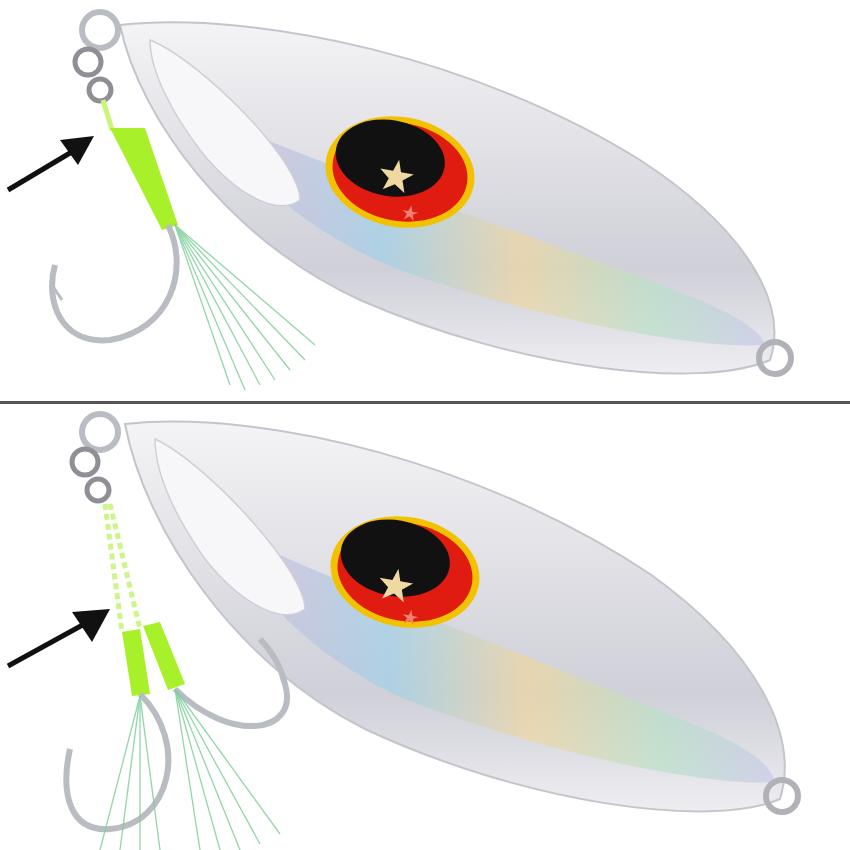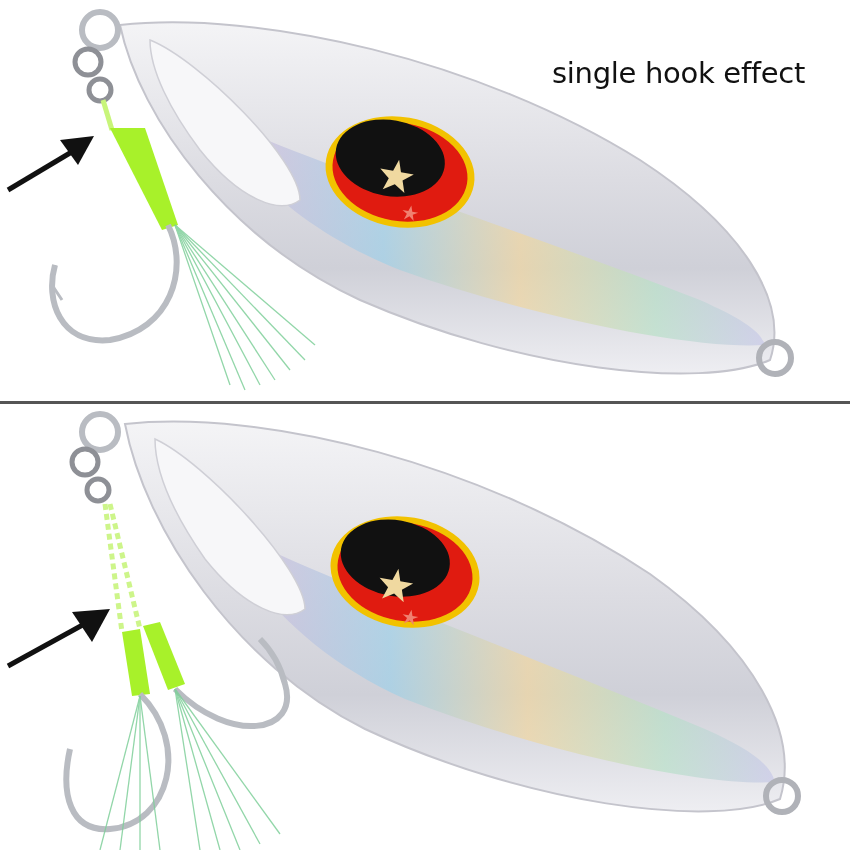--- a/index.html
+++ b/index.html
@@ -68,21 +68,20 @@
         <line x1="175" y1="225" x2="230" y2="385"></line>
         <line x1="175" y1="225" x2="315" y2="345"></line>
       </g>
     </g>
 
     <g>
       <line x1="8" y1="190" x2="75" y2="150" stroke="#111" stroke-width="5"></line>
       <polygon points="94,136 60,140 78,165" fill="#111"></polygon>
     </g>
   </svg>
-  <div class="caption caption-top">single hook effect</div>
 </div>
 
 <div class="divider"></div>
 
 <div class="panel panel-bottom">
   <svg width="850" height="446" viewBox="0 0 850 446">
     <defs>
       <linearGradient id="bodyG2" x1="0" y1="0" x2="0" y2="1">
         <stop offset="0" stop-color="#f4f4f6"></stop>
         <stop offset="0.45" stop-color="#dcdce2"></stop>

